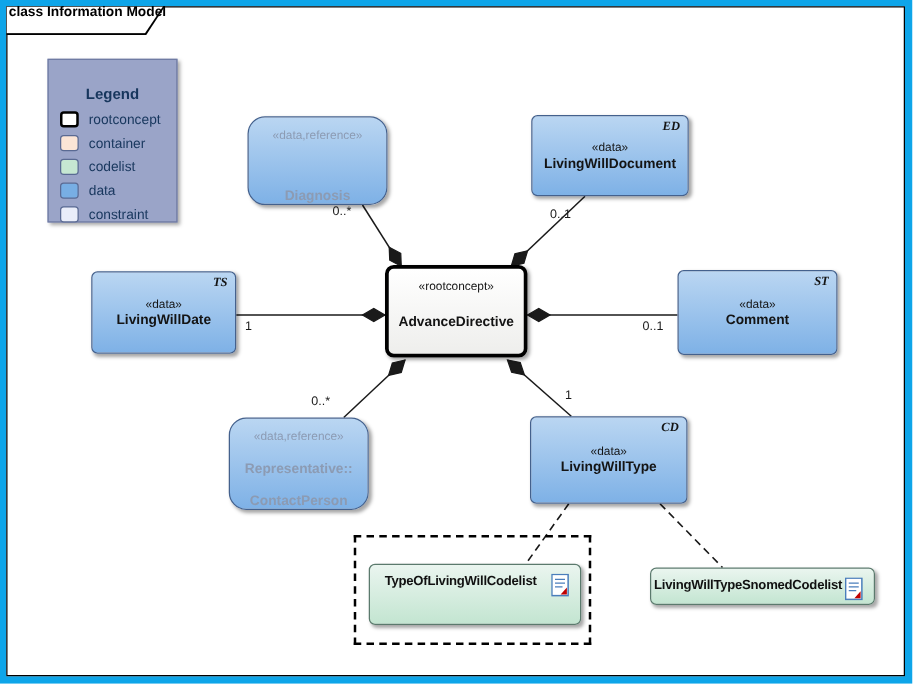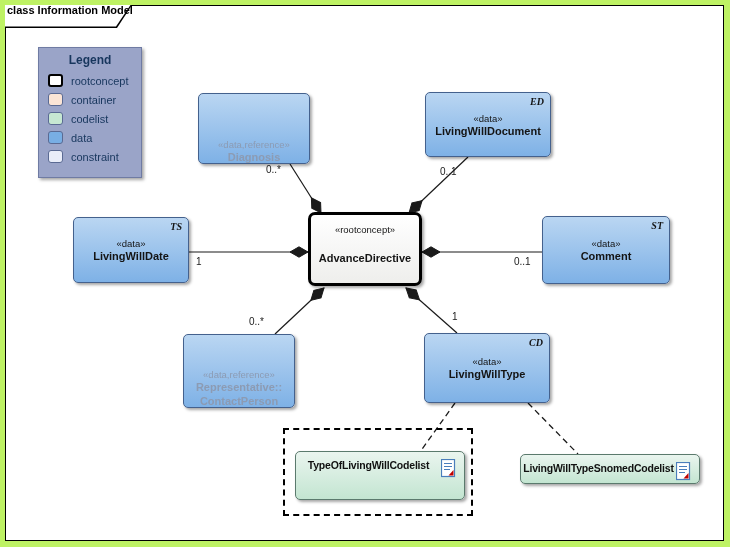--- a/index.html
+++ b/index.html
@@ -1,46 +1,46 @@
 <!DOCTYPE html>
 <html><head>
 <meta charset="utf-8">
 <style>
   * { margin:0; padding:0; box-sizing:border-box; }
   html,body { width:730px; height:547px; background:#fff; font-family:"Liberation Sans", sans-serif; overflow:hidden; }
-  #canvas { position:relative; width:730px; height:547px; background:#bef264;padding-left:16px; }
+  #canvas { position:relative; width:730px; height:547px; background:#0ea5e9;padding-left:16px; }
 
   
   .frame { position:absolute; left:5px; top:5px; right:6px; bottom:6px; border:1px solid #000; background:#fff; }
   .tab-outer { position:absolute; left:5px; top:5px; width:127px; height:23px; background:#000;
                clip-path:polygon(0 0,100% 0,calc(100% - 15px) 100%,0 100%); }
   .tab-inner { position:absolute; left:0; top:0; width:125.5px; height:21.5px; background:#fff;
                clip-path:polygon(0 0,100% 0,calc(100% - 14.5px) 100%,0 100%); }
   .tab-label { position:absolute; left:7px; top:4px; font-size:11px; font-weight:bold; color:#000; white-space:nowrap; }
 
   
   .legend { position:absolute; left:38px; top:47px; width:104px; height:131px;
             background:#9AA4C8; border:1px solid #6F7BA3; box-shadow:2px 2px 3px rgba(0,0,0,.35); }
-  .legend-title { text-align:center; font-size:12px; font-weight:bold; color:#17365D; margin:5px 0 4px 0; }
+  .legend-title { text-align:center; font-size:12px; font-weight:bold; color:#17365D; margin:20px 0 4px 0; }
   .lg-row { display:flex; align-items:center; height:19px; padding-left:9px; }
   .lg-swatch { width:15px; height:13px; border:1px solid #5A6A93; border-radius:3px; flex:0 0 auto; }
   .lg-swatch.thick { border:2px solid #000; }
   .lg-label { font-size:11px; color:#17365D; margin-left:8px; white-space:nowrap; }
 
   
   .node { position:absolute; border:1px solid #44618D; border-radius:5px;
           background:linear-gradient(180deg,#BAD6F2 0%,#7EB1E6 100%);
           box-shadow:2px 2px 3px rgba(0,0,0,.35);
           display:flex; flex-direction:column; align-items:center; justify-content:center;
           text-align:center; color:#141414; }
   .node .tag { position:absolute; top:3px; right:6px; font-size:10px; font-style:italic; font-weight:bold;font-family:Liberation Serif, serif; }
   .node .stereo { font-size:9.5px; }
   .node .name { font-size:11px; font-weight:bold; margin-top:1px; white-space:nowrap; }
   .node.offset-up .stereo { margin-top:-10px; }
-  .node.faded { color:#8C9BB3; justify-content:flex-end; padding-top:9px; }
+  .node.faded { color:#8C9BB3; justify-content:space-between; padding-top:9px;border-radius:14px; }
   .node.root { background:linear-gradient(180deg,#FFFFFF 0%,#EEEEEC 100%); border:3px solid #000; border-radius:7px; }
 
   
   .codelist { position:absolute; border:1px solid #5B7A6D; border-radius:5px;
               background:linear-gradient(180deg,#EAF5EF 0%,#C3E5D1 100%);
               box-shadow:2px 2px 3px rgba(0,0,0,.35);
               display:flex; align-items:flex-start; padding-top:7px; color:#111; }
   .codelist .name { flex:1; text-align:center; font-size:10.5px; font-weight:bold; white-space:nowrap; letter-spacing:-0.2px; }
   .codelist .doc-icon { width:15px; height:19px; margin-right:8px; flex:0 0 auto; }
 

